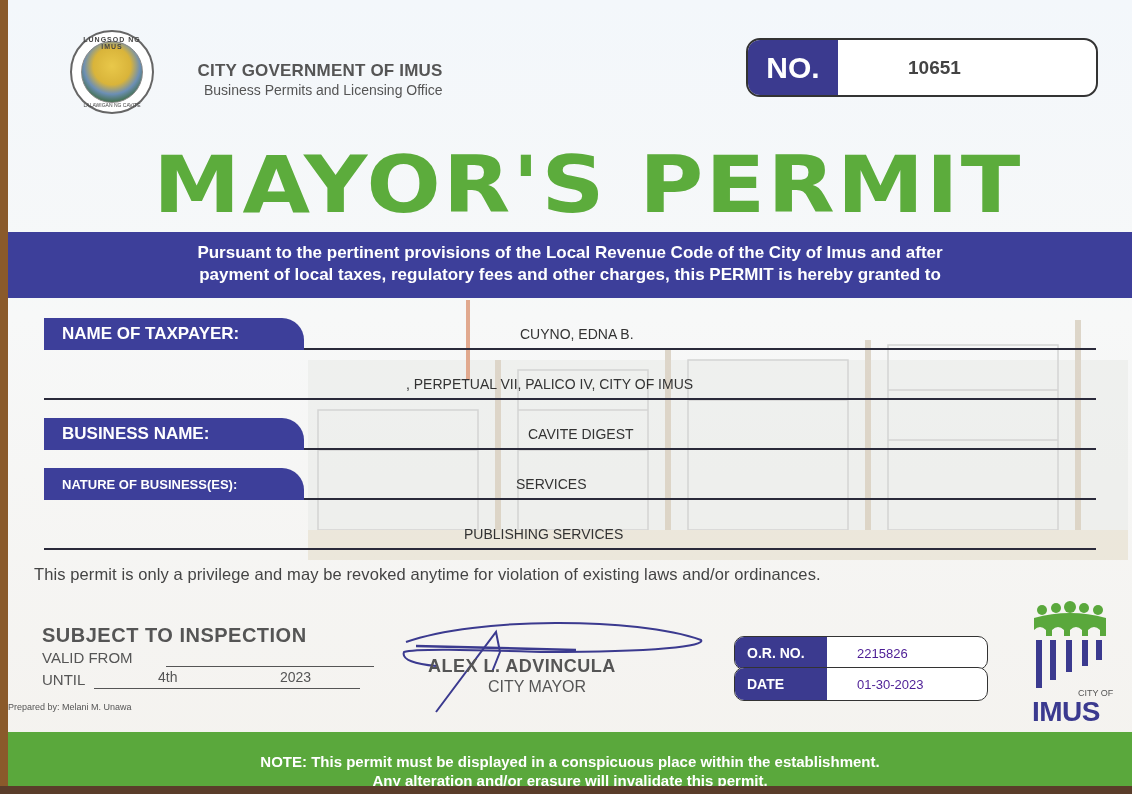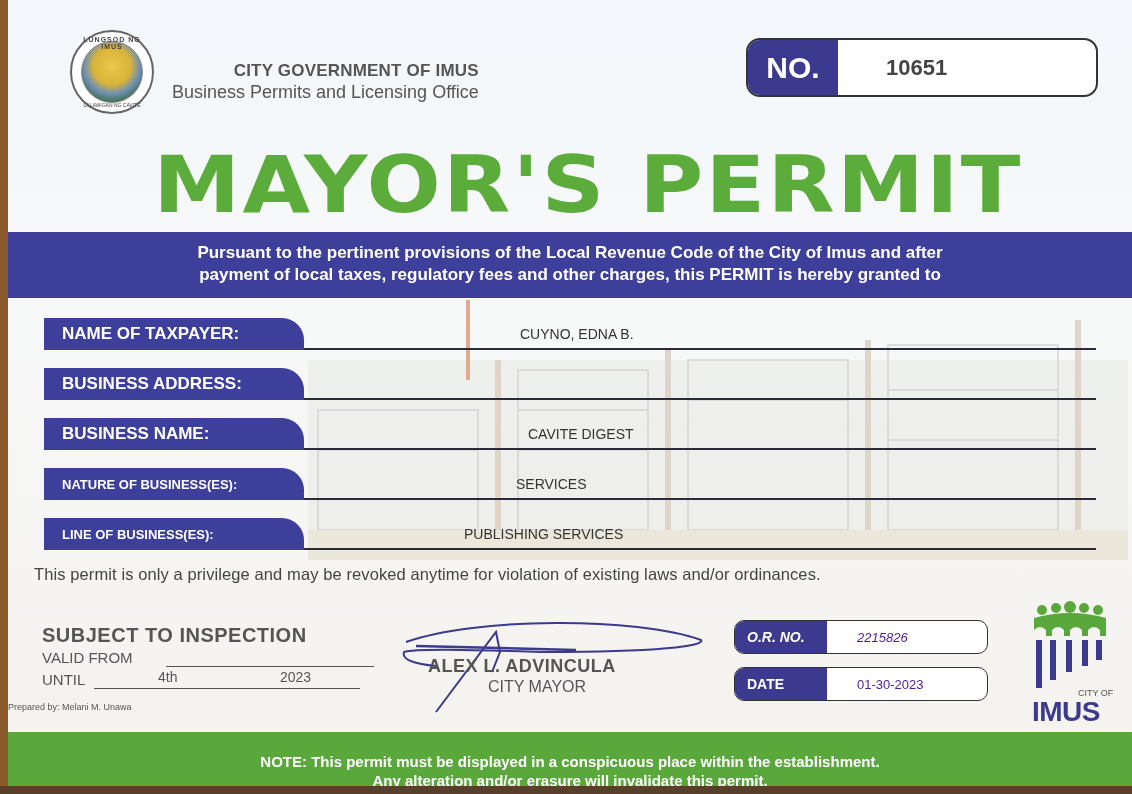--- a/index.html
+++ b/index.html
@@ -32,34 +32,34 @@
     .seal-text-top {
       position: absolute; top: 4px; left: 0; width: 100%; text-align: center;
       font-size: 7px; font-weight: bold; color: #444; letter-spacing: 1px;
     }
     .seal-text-bot {
       position: absolute; bottom: 4px; left: 0; width: 100%; text-align: center;
       font-size: 5px; color: #444;
     }
     .header-text { position: absolute; left: 164px; top: 61px; color: #555; }
     .header-text .gov { font-size: 17px; font-weight: bold; letter-spacing: 0.2px; text-align: right; }
-    .header-text .office { font-size: 18px; margin-top: 1px; }
+    .header-text .office { font-size: 14px; margin-top: 1px; margin-left: 32px; }
 
     .no-box {
       position: absolute; left: 738px; top: 38px; width: 352px; height: 59px;
       border: 2px solid #333; border-radius: 14px; background: #fff; overflow: hidden;
       display: flex;
     }
     .no-box .lbl {
       width: 90px; background: #3b3a8f; color: #fff; font-weight: bold;
       font-size: 30px; display: flex; align-items: center; justify-content: center;
     }
     .no-box .val {
-      flex: 1; display: flex; align-items: center; padding-left: 48px;
-      font-size: 22px; font-weight: bold; color: #444;
+      flex: 1; display: flex; align-items: center; padding-left: 70px;
+      font-size: 19px; font-weight: bold; color: #444;
     }
 
     .title {
       position: absolute; left: 60px; top: 140px; width: 1040px;
       font-family: "DejaVu Sans", sans-serif; font-weight: bold;
       font-size: 78px; color: #5cac3c; letter-spacing: 2px;
       text-align: center; line-height: 90px;
       transform: scaleX(1.12); transform-origin: center;
     }
 
@@ -185,35 +185,34 @@
     <div>payment of local taxes, regulatory fees and other charges, this PERMIT is hereby granted to</div>
   </div>
 
   <div class="field-row" style="top:316px;">
     <div class="line"></div>
     <div class="lbl">NAME OF TAXPAYER:</div>
     <div class="val" style="left:476px;">CUYNO, EDNA B.</div>
   </div>
   <div class="field-row" style="top:366px;">
     <div class="line"></div>
-    <div class="lbl">BUSINESS ADDRESS:</div>
+    <div class="val" style="left:362px;">, PERPETUAL VII, PALICO IV, CITY OF IMUS</div>
   </div>
   <div class="field-row" style="top:416px;">
     <div class="line"></div>
     <div class="lbl">BUSINESS NAME:</div>
     <div class="val" style="left:453px;margin-left:31px;">CAVITE DIGEST</div>
   </div>
   <div class="field-row" style="top:466px;">
     <div class="line"></div>
     <div class="lbl small">NATURE OF BUSINESS(ES):</div>
     <div class="val" style="left:472px;">SERVICES</div>
   </div>
   <div class="field-row" style="top:516px;">
     <div class="line"></div>
-    <div class="lbl small">LINE OF BUSINESS(ES):</div>
     <div class="val" style="left:420px;margin-top:24px;">PUBLISHING SERVICES</div>
   </div>
 
   <div class="privilege">This permit is only a privilege and may be revoked anytime for violation of existing laws and/or ordinances.</div>
 
   <div class="inspect">
     <div class="h">SUBJECT TO INSPECTION</div>
     <div class="row">
       <span>VALID FROM</span>
       <span class="uline" style="left:124px; width:208px; top:17px;"></span>
@@ -231,21 +230,21 @@
   <div class="mayor">
     <svg width="320" height="110">
       <path d="M10 30 C 80 5, 240 5, 305 28 C 310 34, 260 40, 150 40 C 80 38, 20 36, 8 40 C 5 48, 20 52, 40 54" stroke="#3b3a8f" stroke-width="2" fill="none"></path>
       <path d="M40 100 L 100 20 L 104 40 L 96 60" stroke="#3b3a8f" stroke-width="2" fill="none"></path>
       <path d="M20 34 L 180 38" stroke="#3b3a8f" stroke-width="2.5" fill="none"></path>
     </svg>
     <div class="name">ALEX L. ADVINCULA</div>
     <div class="title2">CITY MAYOR</div>
   </div>
 
-  <div class="small-box" style="top:620px;font-style:italic;">
+  <div class="small-box" style="top:636px;">
     <div class="lbl">O.R. NO.</div>
     <div class="val">2215826</div>
   </div>
   <div class="small-box" style="top:667px;">
     <div class="lbl">DATE</div>
     <div class="val">01-30-2023</div>
   </div>
 
   <div class="imus-logo">
     <svg width="80" height="90" viewBox="0 0 80 90">

